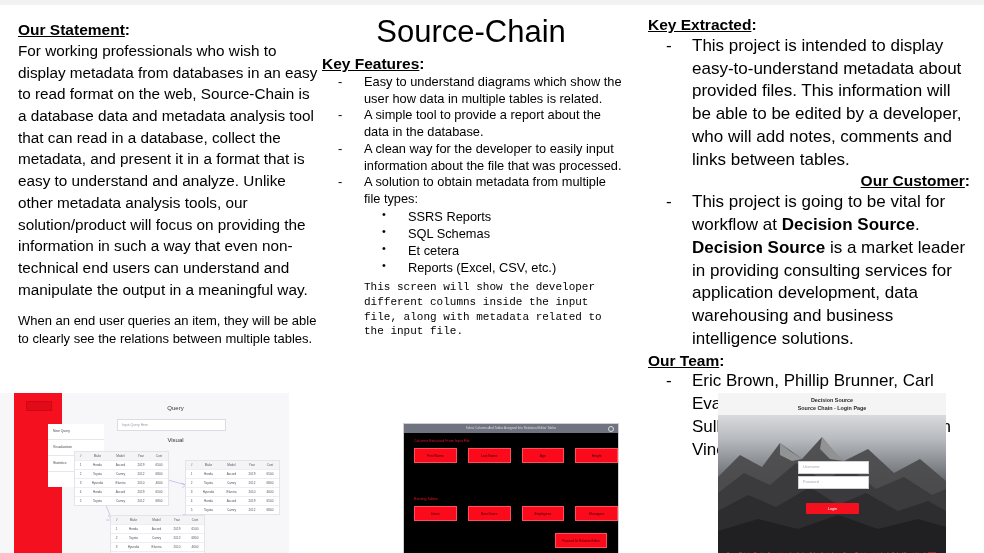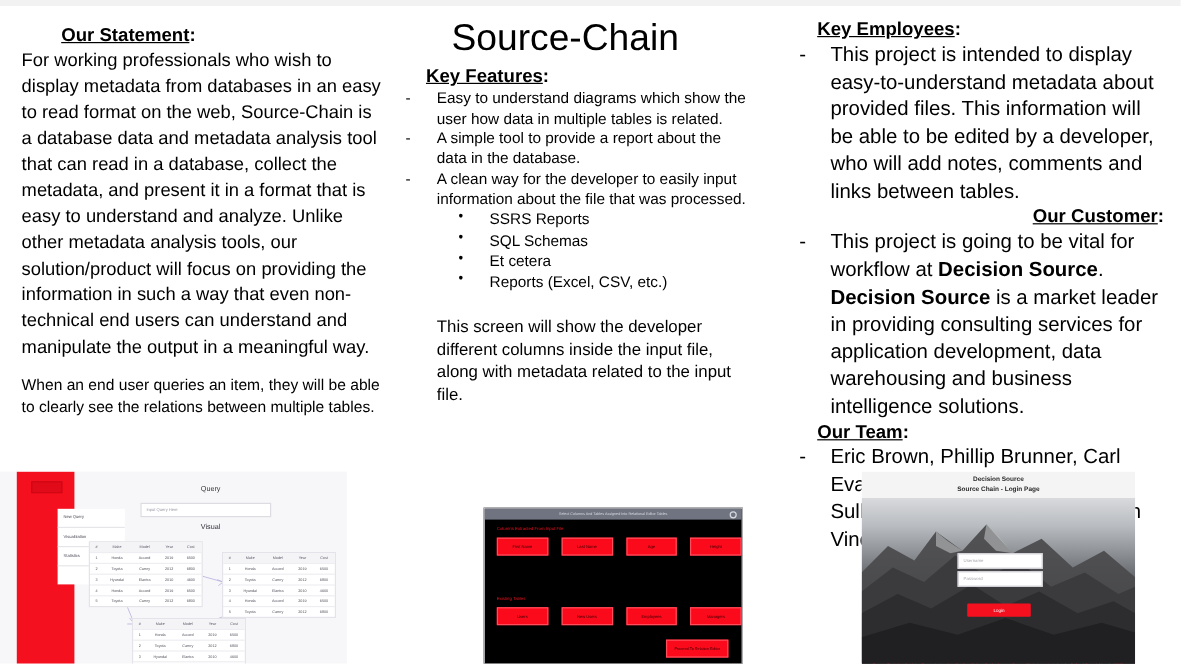--- a/index.html
+++ b/index.html
@@ -17,37 +17,37 @@
   .col{position:absolute;top:0;}
   .col-left{left:18px;width:300px;}
   .col-mid{left:320px;width:302px;}
   .col-right{left:648px;width:322px;}
 
   h1.title{
     font-size:31px;font-weight:400;text-align:center;margin:10px 0 6px 0;
     letter-spacing:0px;line-height:1.1;
   }
   .hd{font-weight:bold;font-size:15.5px;line-height:1.15;margin:0 0 1px 0;}
-  .hd u{text-decoration:underline;margin-left:33px;}
+  .hd u{text-decoration:underline;}
   .body-lg{font-size:15.3px;line-height:1.42;margin:0;}
   .body-sm{font-size:12.6px;line-height:1.33;margin:0;}
   .para-gap{margin-top:12px;}
 
   
   ul.dash{list-style:none;margin:0;padding:0;}
   ul.dash>li{
     position:relative;padding-left:44px;font-size:12.8px;line-height:1.31;margin:0 0 0 0;
   }
   ul.dash>li::before{content:"-";position:absolute;left:18px;top:0;}
   ul.dash.big>li{font-size:17px;line-height:1.34;}
   ul.dot{list-style:none;margin:0;padding:0;}
   ul.dot>li{position:relative;padding-left:88px;font-size:12.8px;line-height:1.34;}
   ul.dot>li::before{content:"\2022";position:absolute;left:62px;top:-1px;font-size:11px;}
 
-  .nested-note{font-size:14px;line-height:1.33;margin:20px 0 0 44px;}
+  .nested-note{font-size:11px;line-height:1.33;margin:4px 0 0 44px;font-family:Liberation Mono, monospace;}
 
   
   .shot{position:absolute;background:#fff;}
 
   
   #shot-query{left:0;top:388px;width:289px;height:165px;background:#f7f7f9;overflow:hidden;}
   #shot-query .sb{position:absolute;left:14px;top:0;width:48px;height:165px;background:#f51020;}
   #shot-query .sb-logo{position:absolute;left:12px;top:8px;width:24px;height:8px;background:#e00a18;border:1px solid #cf0714;}
   #shot-query .sb-menu{position:absolute;left:48px;top:31px;width:56px;height:63px;background:#fff;}
   #shot-query .sb-menu div{
@@ -131,35 +131,36 @@
     <h1 class="title">Source-Chain</h1>
 
     <div class="hd" style="margin-left:2px;">
       <u>Key Features</u><span>:</span>
     </div>
 
     <ul class="dash">
       <li>Easy to understand diagrams which show the user how data in multiple tables is related.</li>
       <li>A simple tool to provide a report about the data in the database.</li>
       <li>A clean way for the developer to easily input information about the file that was processed.</li>
+      <li>A solution to obtain metadata from multiple file types:</li>
     </ul>
 
     <ul class="dot">
       <li>SSRS Reports</li>
       <li>SQL Schemas</li>
       <li>Et cetera</li>
       <li>Reports (Excel, CSV, etc.)</li>
     </ul>
 
     <p class="nested-note">This screen will show the developer different columns inside the input file, along with metadata related to the input file.</p>
   </div>
 
   <div class="col col-right">
     <div class="hd" style="margin-top:11px;">
-      <u>Key Employees</u><span>:</span>
+      <u>Key Extracted</u><span>:</span>
     </div>
     <ul class="dash big">
       <li>This project is intended to display easy-to-understand metadata about provided files. This information will be able to be edited by a developer, who will add notes, comments and links between tables.</li>
     </ul>
 
     <div class="hd" style="margin-top:1px;text-align:right;">
       <u>Our Customer</u><span>:</span>
     </div>
     <ul class="dash big">
       <li><span>This project is going to be vital for workflow at </span><b>Decision Source</b><span>. </span><b>Decision Source</b><span> is a market leader in providing consulting services for application development, data warehousing and business intelligence solutions.</span></li>

